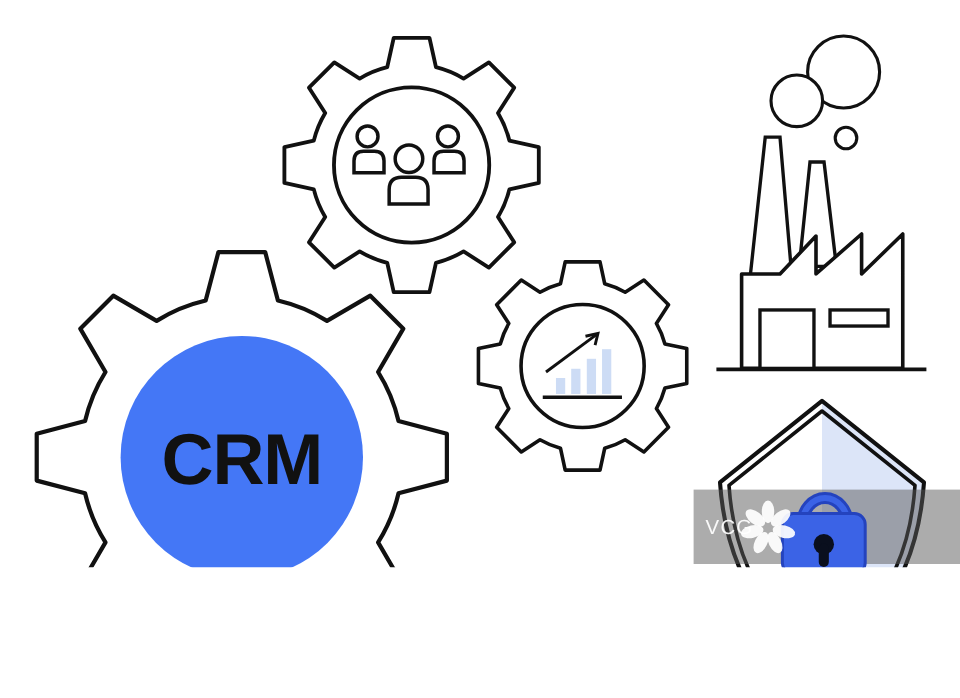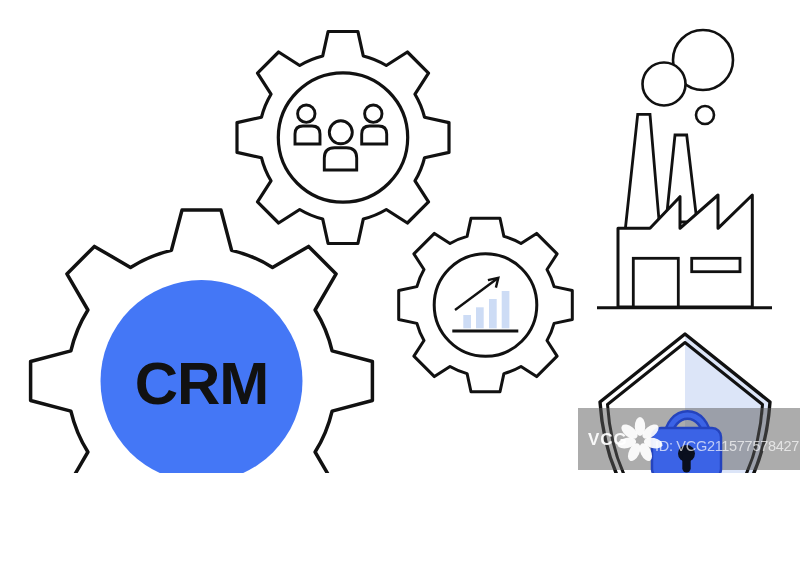--- a/index.html
+++ b/index.html
@@ -8,21 +8,21 @@
     overflow:hidden;font-family:"Liberation Sans",sans-serif;
   }
   .art{position:absolute;left:0;top:0;}
   .wm-band{
     position:absolute;left:578px;top:408px;width:222px;height:62px;
     background:rgba(90,90,90,0.5);
   }
   .lock-layer{position:absolute;left:0;top:0;pointer-events:none;}
   .wm-logo{
     position:absolute;left:588px;top:431px;
-    color:rgba(255,255,255,0.92);font-size:17px;font-weight:bold;
+    color:rgba(255,255,255,0.92);font-size:17px;font-weight:normal;
     letter-spacing:1px;line-height:1;
   }
   .wm-flower{position:absolute;left:616px;top:416px;}
   .wm-id{
     position:absolute;left:655px;top:439px;
     color:rgba(255,255,255,0.68);font-size:14.5px;letter-spacing:-0.3px;
     line-height:1;white-space:nowrap;
   }
   .crm-text{font-family:"Liberation Sans",sans-serif;font-weight:bold;}
 </style>
@@ -109,15 +109,14 @@
     <g transform="translate(24,24)" fill="rgba(255,255,255,0.92)">
       <ellipse transform="rotate(-90)" cx="13.5" cy="0" rx="9.5" ry="5.2"></ellipse>
       <ellipse transform="rotate(-38.6)" cx="13.5" cy="0" rx="9.5" ry="5.2"></ellipse>
       <ellipse transform="rotate(12.9)" cx="13.5" cy="0" rx="9.5" ry="5.2"></ellipse>
       <ellipse transform="rotate(64.3)" cx="13.5" cy="0" rx="9.5" ry="5.2"></ellipse>
       <ellipse transform="rotate(115.7)" cx="13.5" cy="0" rx="9.5" ry="5.2"></ellipse>
       <ellipse transform="rotate(167.1)" cx="13.5" cy="0" rx="9.5" ry="5.2"></ellipse>
       <ellipse transform="rotate(218.6)" cx="13.5" cy="0" rx="9.5" ry="5.2"></ellipse>
     </g>
   </svg>
-  <div class="wm-id">ID: VCG211577578427</div>
 
 </div>
 
 </body></html>

